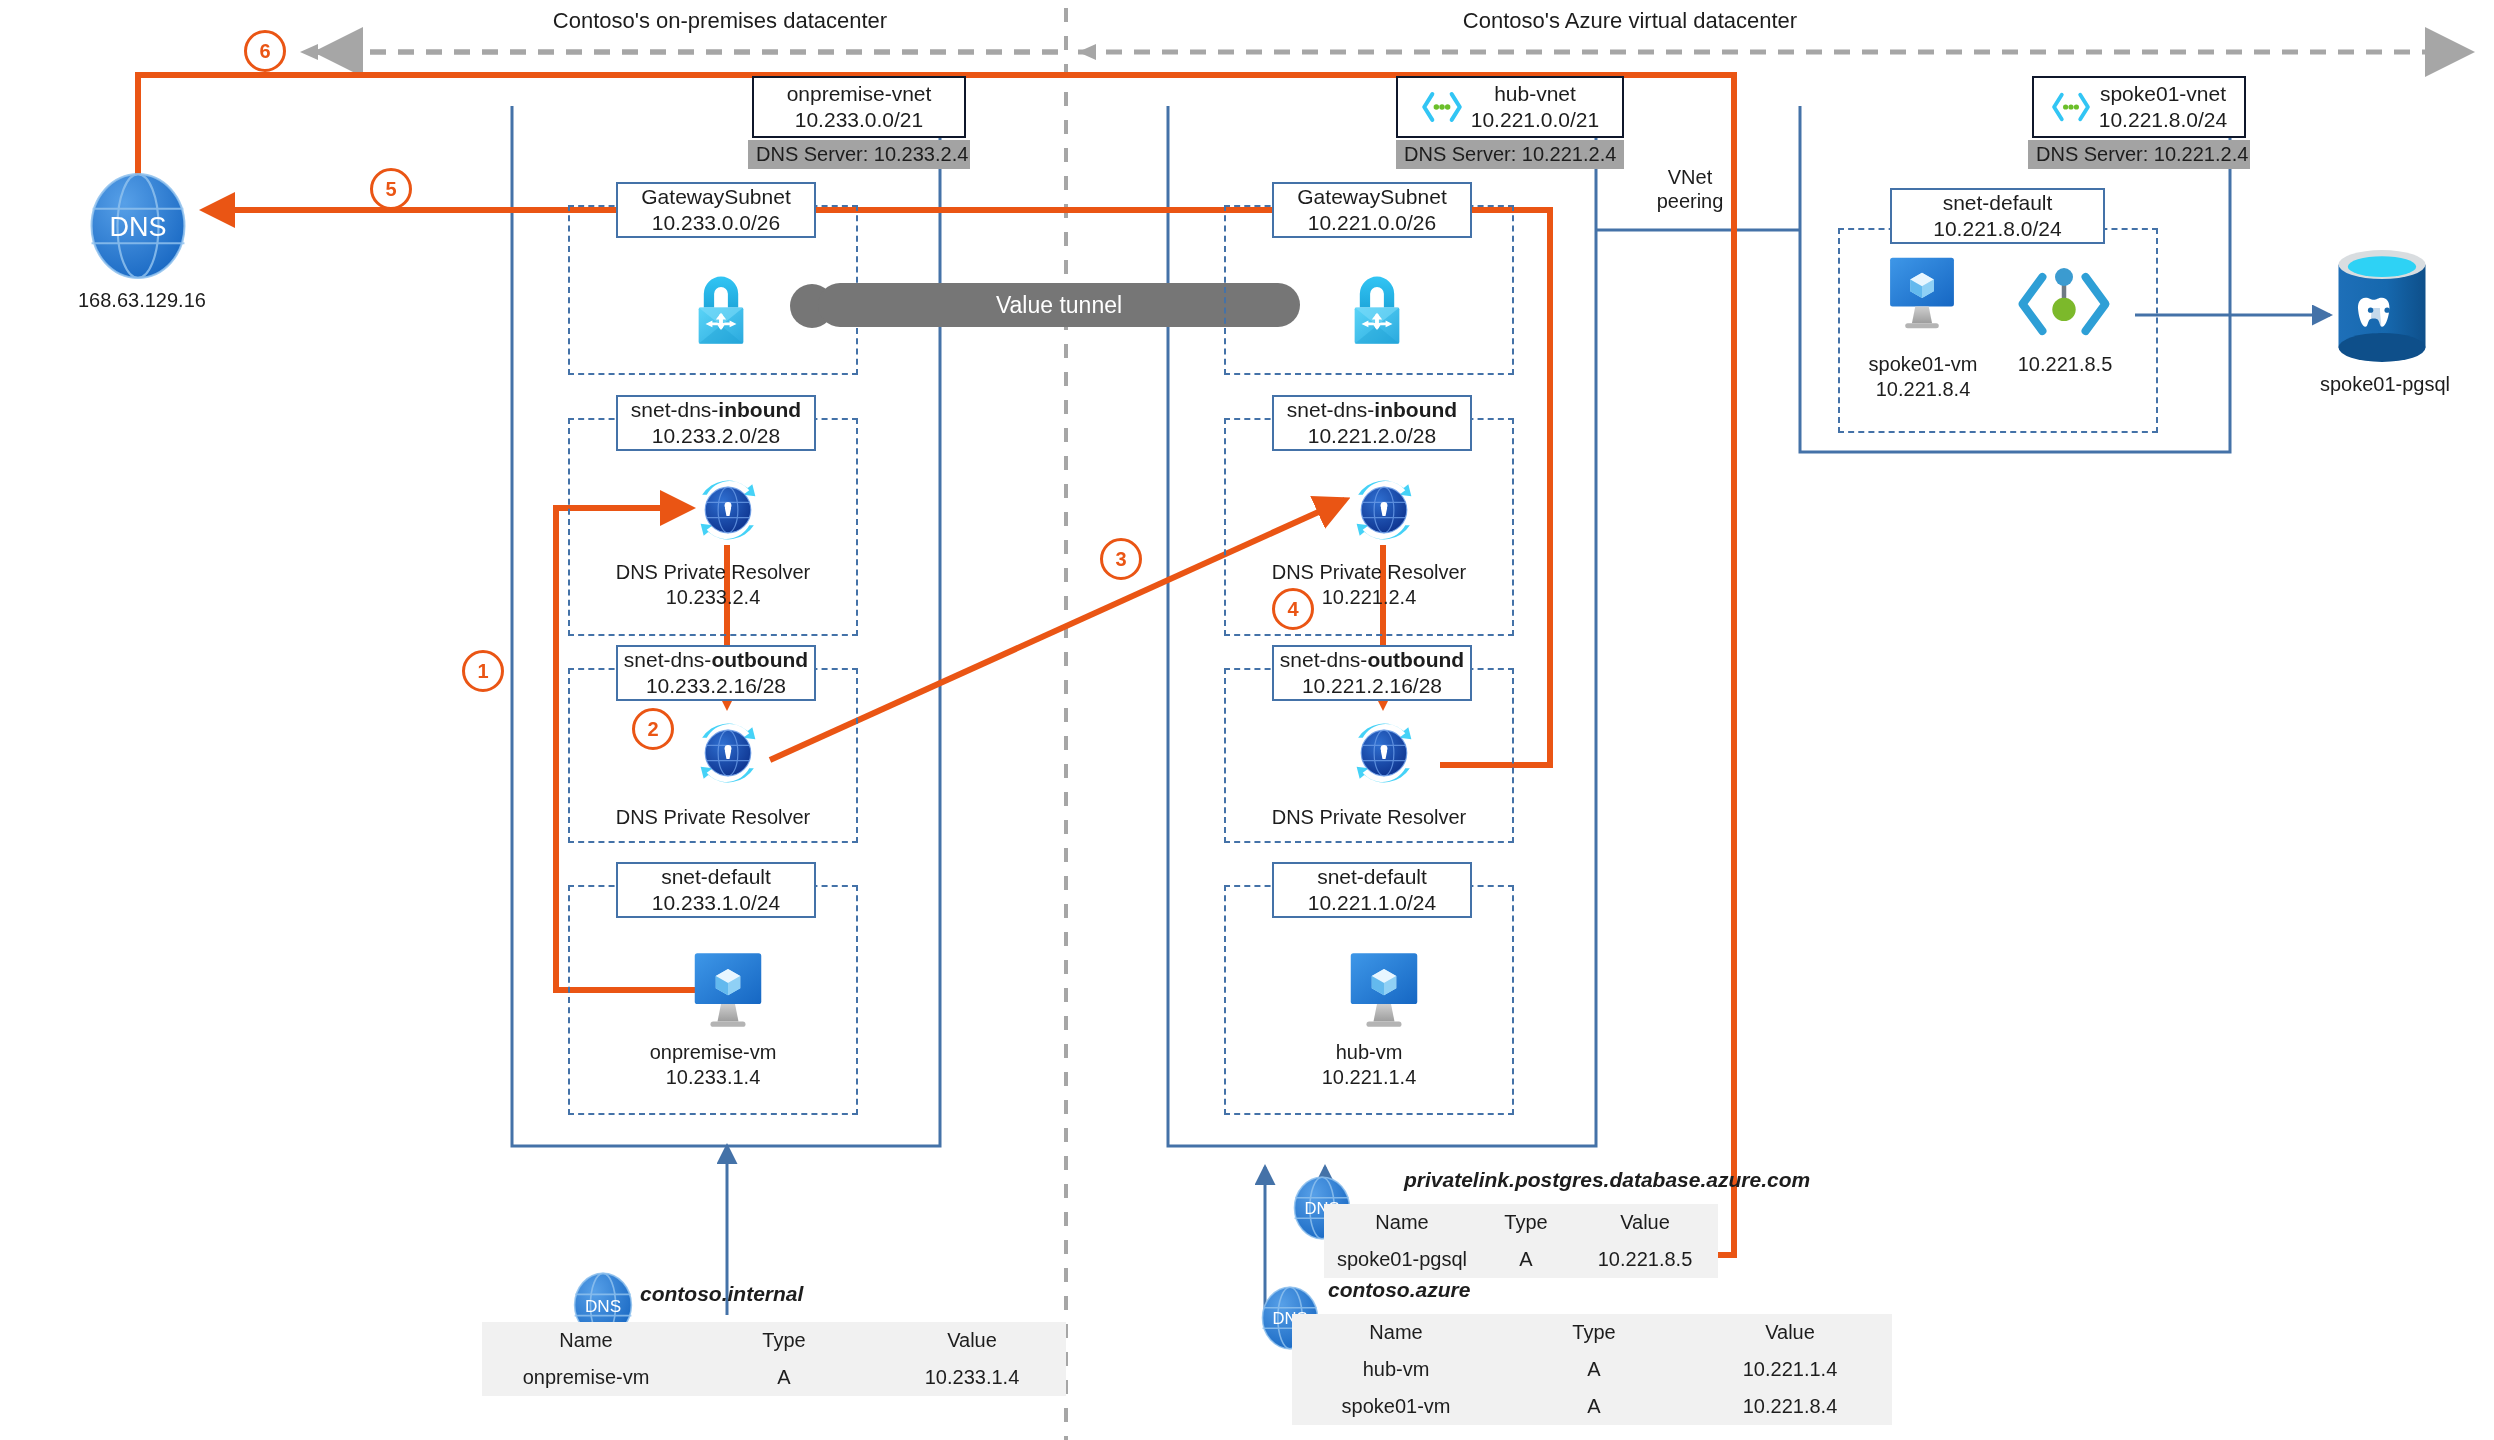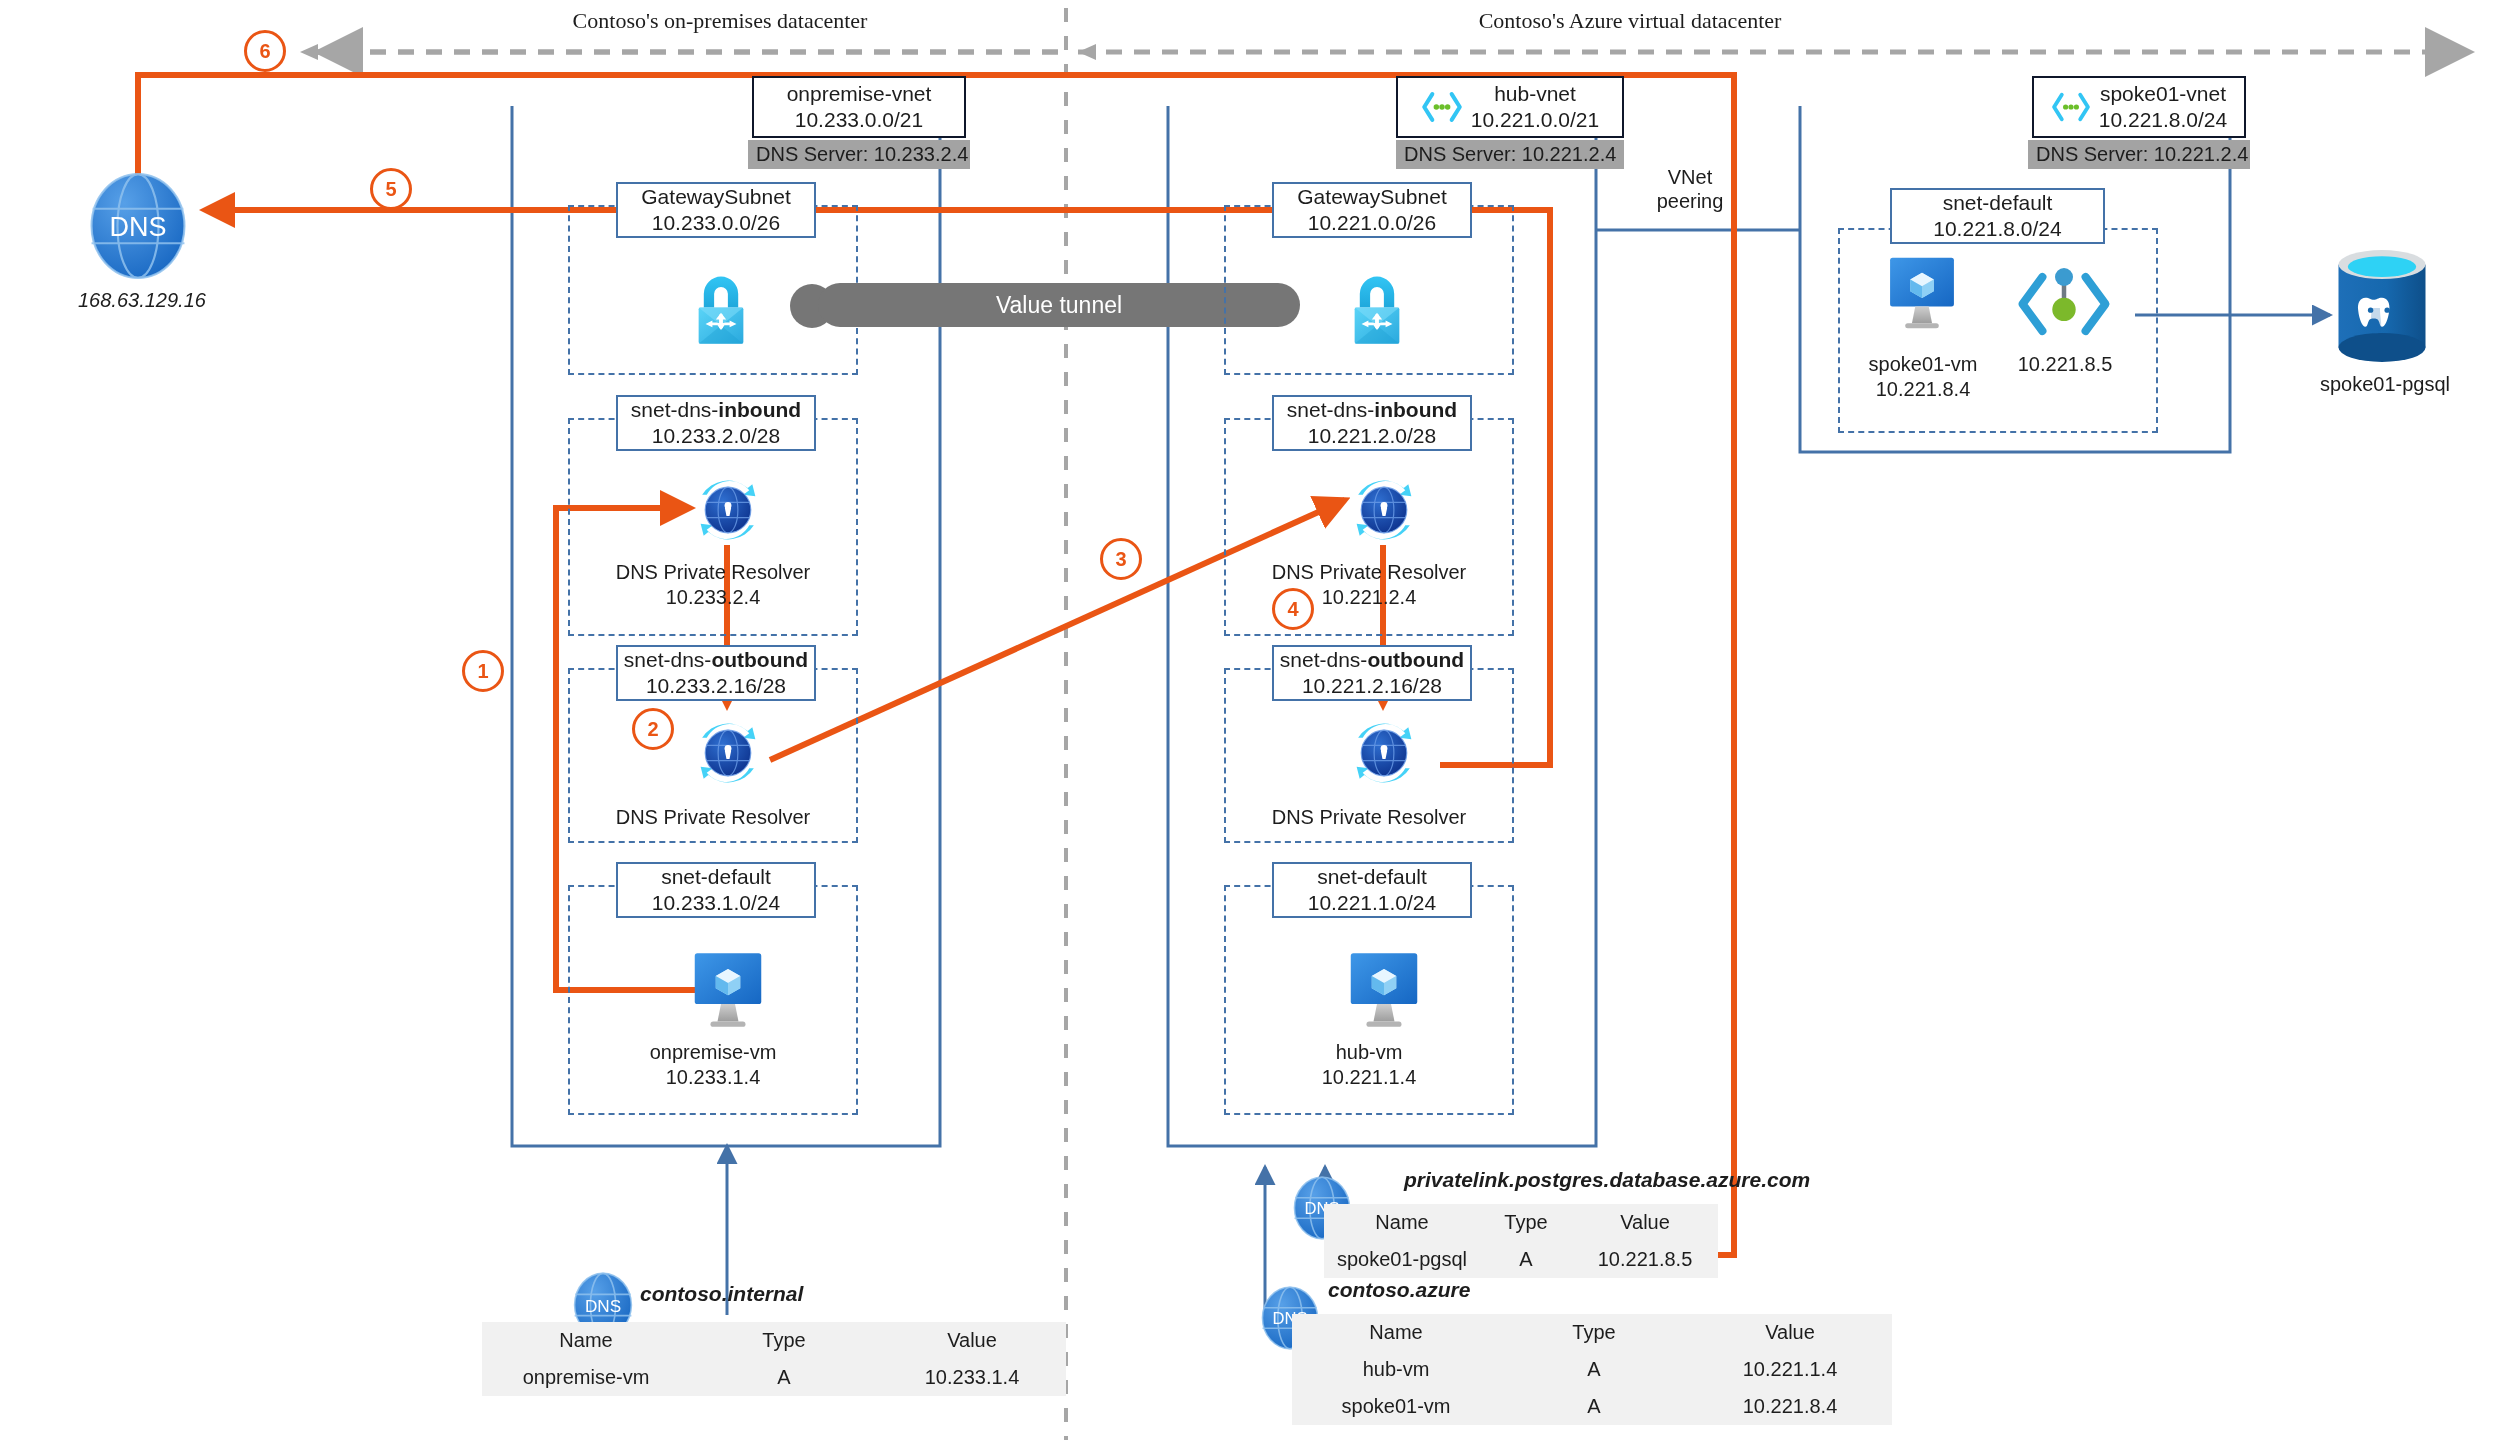--- a/index.html
+++ b/index.html
@@ -4,21 +4,21 @@
 <style>
   html,body{margin:0;padding:0;background:#ffffff;}
   body{width:2494px;height:1440px;position:relative;overflow:hidden;
        font-family:"Liberation Sans", sans-serif;color:#1a1a1a;}
   #canvas{position:absolute;inset:0;width:2494px;height:1440px;}
   #svg-layer{position:absolute;left:0;top:0;width:2494px;height:1440px;pointer-events:none;}
 
   .abs{position:absolute;}
 
   
-  .zone-title{font-size:22px;color:#1d1d1d;white-space:nowrap;font-family:Liberation Serif, serif;}
+  .zone-title{font-size:22px;color:#1d1d1d;white-space:nowrap;}
 
   
   .vnet-card{border:2px solid #0f172a;background:#fff;box-sizing:border-box;
              display:flex;align-items:center;justify-content:center;gap:8px;}
   .vnet-card .txt{line-height:1.25;font-size:21px;text-align:center;color:#1d1d1d;}
   .dns-server-chip{background:#a3a3a3;font-size:20px;color:#1d1d1d;
                    text-align:center;white-space:nowrap;padding:3px 8px;box-sizing:border-box;}
 
   
   .subnet-box{border:2px dashed #4472a8;box-sizing:border-box;background:transparent;}
@@ -124,21 +124,21 @@
         <ellipse cx="50" cy="50" rx="43" ry="48" fill="url(#gdns1)"></ellipse>
         <g stroke="#8fc1ee" stroke-width="2" fill="none" opacity=".85">
           <ellipse cx="50" cy="50" rx="43" ry="48"></ellipse>
           <ellipse cx="50" cy="50" rx="19" ry="48"></ellipse>
           <line x1="8" y1="34" x2="92" y2="34"></line>
           <line x1="7" y1="66" x2="93" y2="66"></line>
         </g>
         <text x="50" y="59" font-family="Liberation Sans, sans-serif" font-size="25" fill="#ffffff" text-anchor="middle">DNS</text>
       </svg>
     </div>
-    <div class="cap" style="margin-top:8px;font-style:italic;">168.63.129.16</div>
+    <div class="cap" style="margin-top:8px;">168.63.129.16</div>
   </div>
 
   <div class="abs step" style="left:462px;top:650px;">1</div>
   <div class="abs step" style="left:632px;top:708px;">2</div>
   <div class="abs step" style="left:1100px;top:538px;">3</div>
   <div class="abs step" style="left:1272px;top:588px;">4</div>
   <div class="abs step" style="left:370px;top:168px;">5</div>
   <div class="abs step" style="left:244px;top:30px;">6</div>
 
   <div class="abs vnet-card" style="left:752px;top:76px;width:214px;height:62px;">

